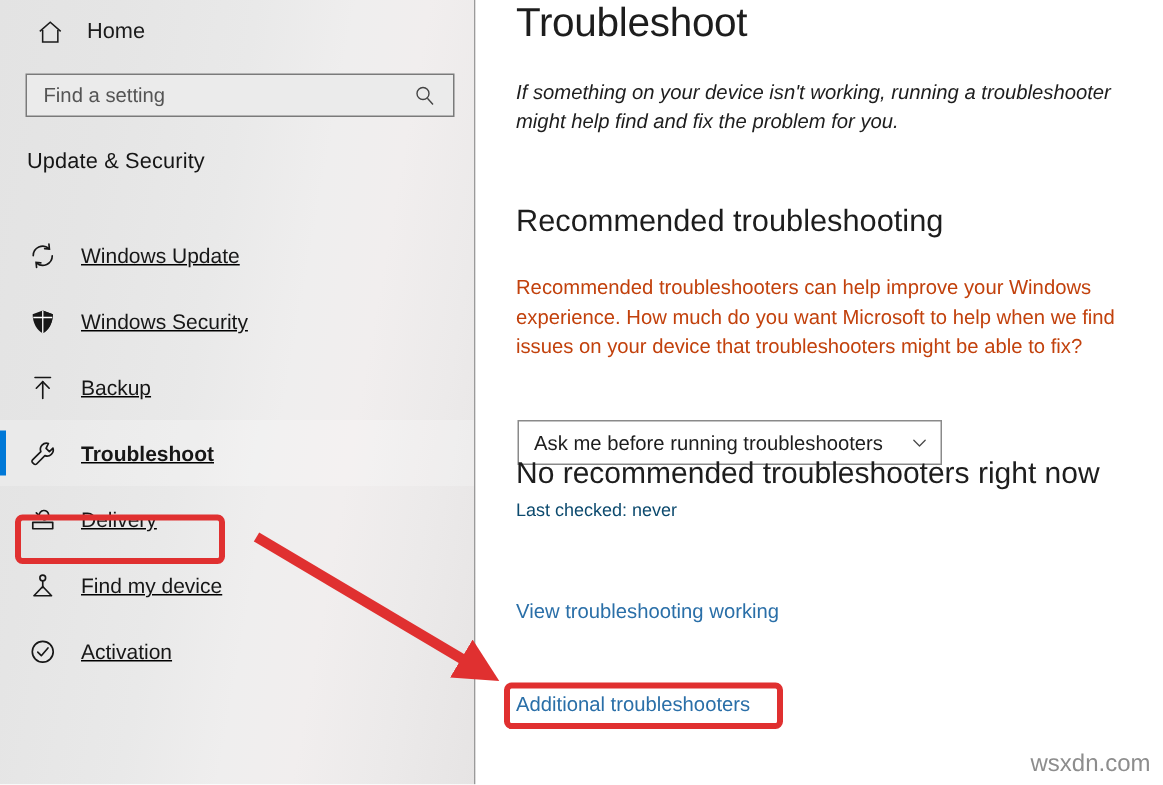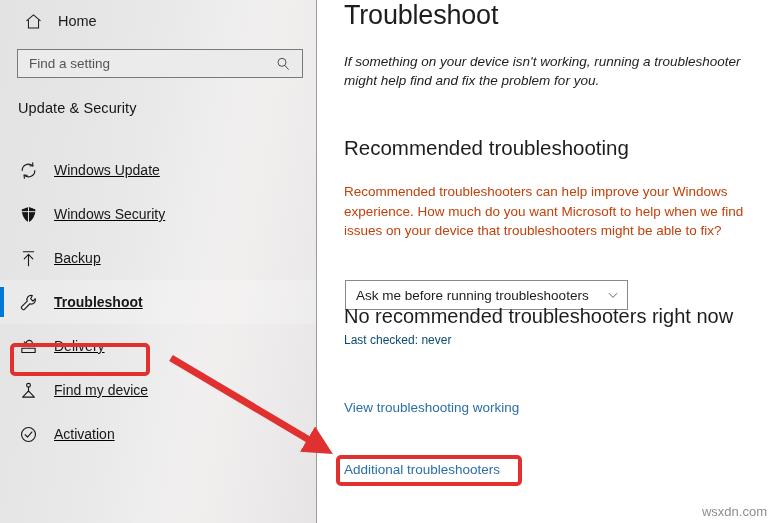--- a/index.html
+++ b/index.html
@@ -110,21 +110,21 @@
   }
   .link {
     position: absolute; font-size: 13.5px; color: #2a6fa8;
     text-decoration: none; cursor: pointer;
   }
   .link-history { left: 26px; top: 400px; }
   .link-additional { left: 26px; top: 462px; }
 
   .watermark {
     position: absolute; right: 8px; bottom: 4px;
-    font-size: 13px; color: #8d8d8d;
+    font-size: 16px; color: #8d8d8d;
     font-family: "Liberation Sans", sans-serif;
   }
 
   
   .anno-box {
     position: absolute; border: 4px solid #e03030; border-radius: 5px;
     pointer-events: none;
   }
   #anno-box-troubleshoot { left: 10px; top: 343px; width: 140px; height: 33px; }
   #anno-box-additional  { left: 336px; top: 455px; width: 186px; height: 31px; }

